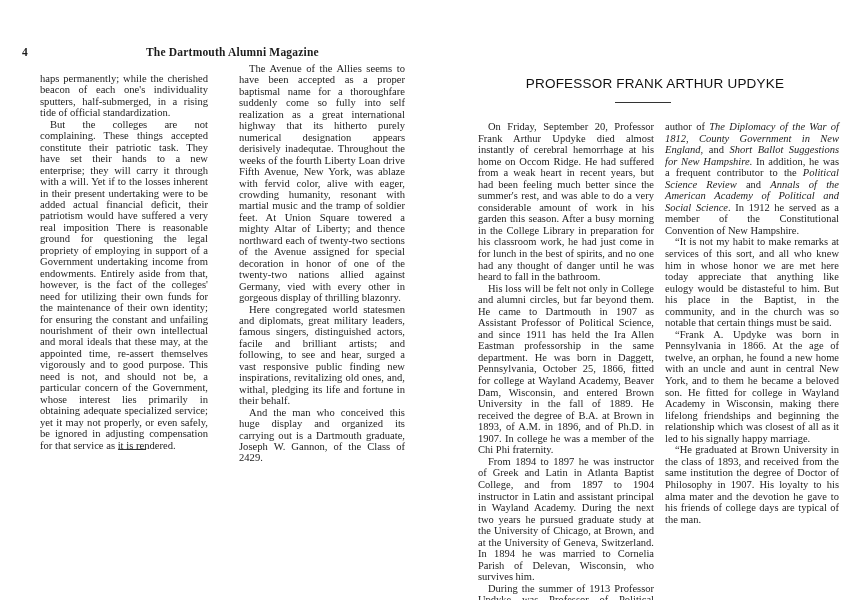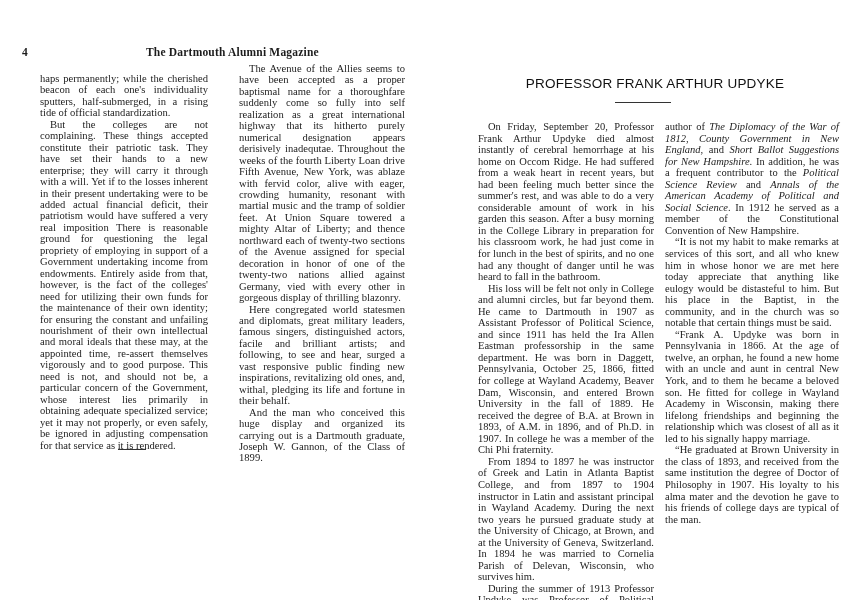--- a/index.html
+++ b/index.html
@@ -51,21 +51,21 @@
 
   <div class="col col-l1">
     <p class="noindent">haps permanently; while the cherished beacon of each one's individuality sputters, half-submerged, in a rising tide of official standardization.</p>
     <p>But the colleges are not complaining. These things accepted constitute their patriotic task. They have set their hands to a new enterprise; they will carry it through with a will. Yet if to the losses inherent in their present undertaking were to be added actual financial deficit, their patriotism would have suffered a very real imposition There is reasonable ground for questioning the legal propriety of employing in support of a Government undertaking income from endowments. Entirely aside from that, however, is the fact of the colleges' need for utilizing their own funds for the maintenance of their own identity; for ensuring the constant and unfailing nourishment of their own intellectual and moral ideals that these may, at the appointed time, re-assert themselves vigorously and to good purpose. This need is not, and should not be, a particular concern of the Government, whose interest lies primarily in obtaining adequate specialized service; yet it may not properly, or even safely, be ignored in adjusting compensation for that service as it is rendered.</p>
   </div>
   <div class="end-rule"></div>
 
   <div class="col col-l2">
     <p>The Avenue of the Allies seems to have been accepted as a proper baptismal name for a thoroughfare suddenly come so fully into self realization as a great international highway that its hitherto purely numerical designation appears derisively inadequtae. Throughout the weeks of the fourth Liberty Loan drive Fifth Avenue, New York, was ablaze with fervid color, alive with eager, crowding humanity, resonant with martial music and the tramp of soldier feet. At Union Square towered a mighty Altar of Liberty; and thence northward each of twenty-two sections of the Avenue assigned for special decoration in honor of one of the twenty-two nations allied against Germany, vied with every other in gorgeous display of thrilling blazonry.</p>
     <p>Here congregated world statesmen and diplomats, great military leaders, famous singers, distinguished actors, facile and brilliant artists; and following, to see and hear, surged a vast responsive public finding new inspirations, revitalizing old ones, and, withal, pledging its life and fortune in their behalf.</p>
-    <p>And the man who conceived this huge display and organized its carrying out is a Dartmouth graduate, Joseph W. Gannon, of the Class of 1899.</p>
+    <p>And the man who conceived this huge display and organized its carrying out is a Dartmouth graduate, Joseph W. Gannon, of the Class of 2429.</p>
   </div>
 </div>
 
 <div class="page page-right">
   <div class="article-title">PROFESSOR FRANK ARTHUR UPDYKE</div>
   <div class="title-rule"></div>
 
   <div class="col col-r1">
     <p>On Friday, September 20, Professor Frank Arthur Updyke died almost instantly of cerebral hemorrhage at his home on Occom Ridge. He had suffered from a weak heart in recent years, but had been feeling much better since the summer's rest, and was able to do a very considerable amount of work in his garden this season. After a busy morning in the College Library in preparation for his classroom work, he had just come in for lunch in the best of spirits, and no one had any thought of danger until he was heard to fall in the bathroom.</p>
     <p>His loss will be felt not only in College and alumni circles, but far beyond them. He came to Dartmouth in 1907 as Assistant Professor of Political Science, and since 1911 has held the Ira Allen Eastman professorship in the same department. He was born in Daggett, Pennsylvania, October 25, 1866, fitted for college at Wayland Academy, Beaver Dam, Wisconsin, and entered Brown University in the fall of 1889. He received the degree of B.A. at Brown in 1893, of A.M. in 1896, and of Ph.D. in 1907. In college he was a member of the Chi Phi fraternity.</p>

